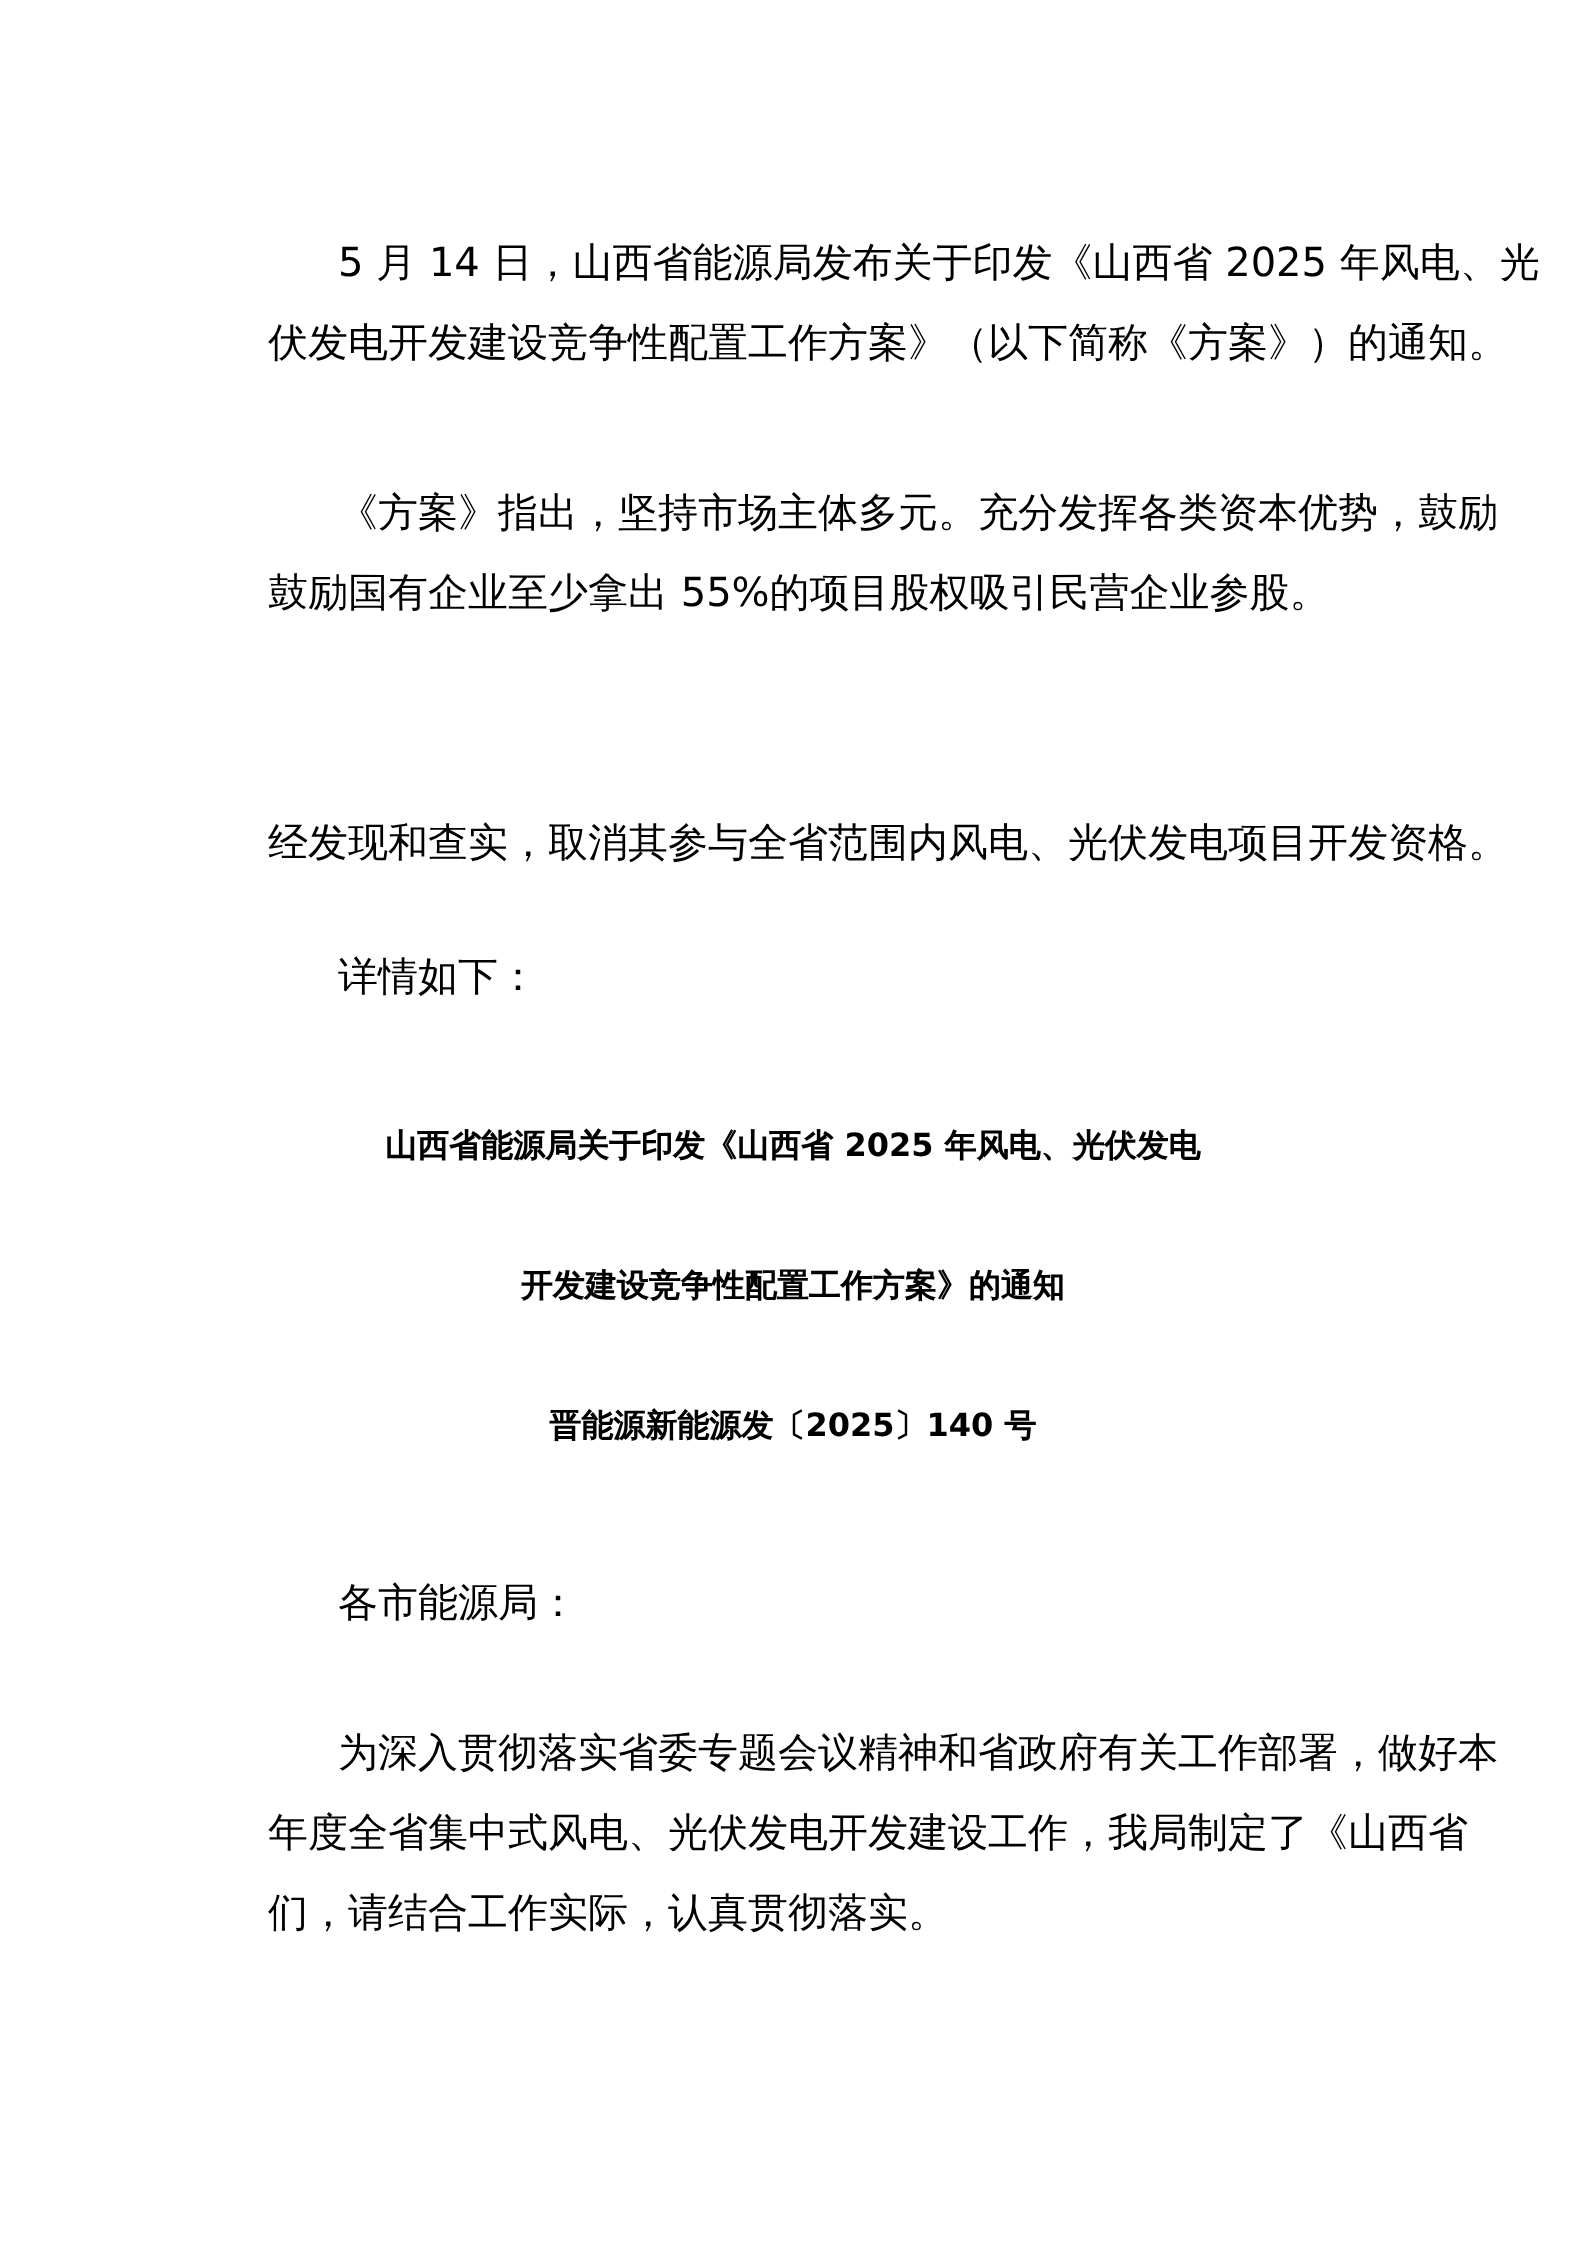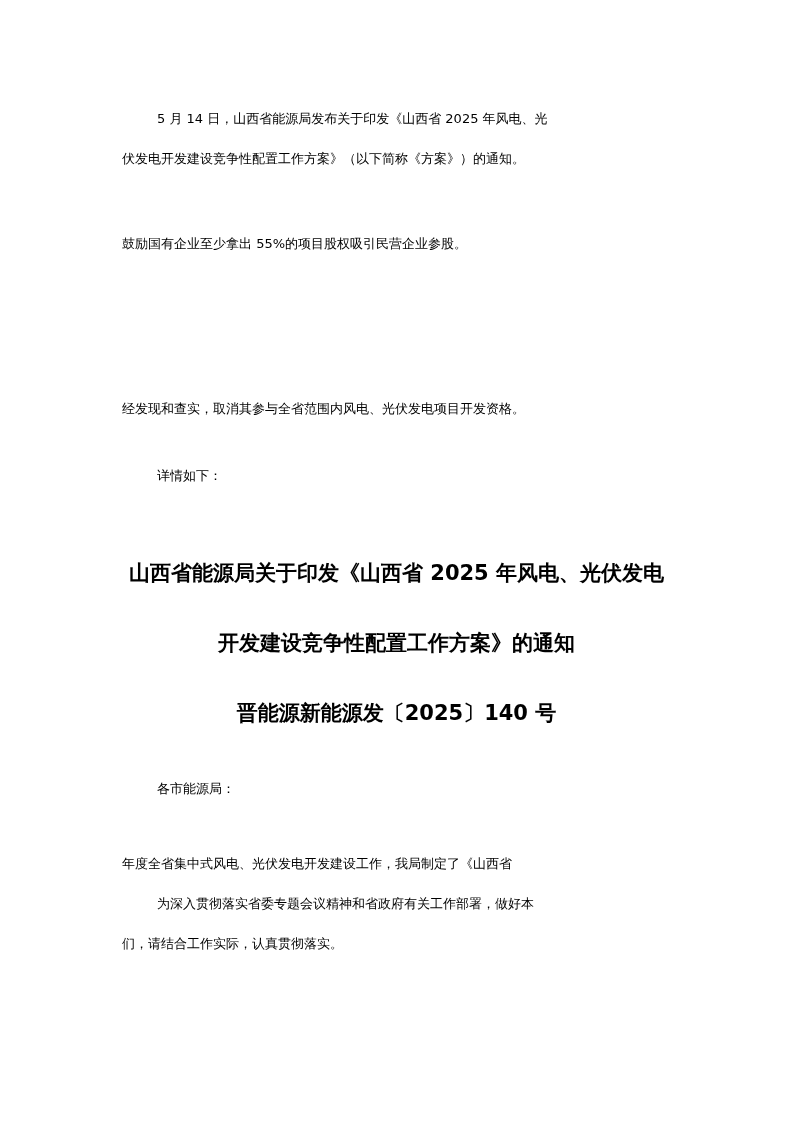--- a/index.html
+++ b/index.html
@@ -18,76 +18,77 @@
     .page {
       position: absolute;
       left: 118px;
       top: 0;
       width: 556px;
     }
     .para {
       position: absolute;
       left: 0;
       width: 556px;
-      font-size: 13px;
+      font-size: 20px;
       line-height: 40px;
       letter-spacing: 0;
       text-align: justify;
       text-align-last: left;
-      margin: 4px;
+      margin: 16px;
     }
     .para .line {
       display: block;
       white-space: nowrap;
       height: 40px;
     }
     .para .line.indent {
       padding-left: 35px;
     }
     .title {
       position: absolute;
       left: -118px;
       width: 793px;
       text-align: center;
       font-weight: bold;
-      font-size: 21px;
+      font-size: 16px;
       line-height: 40px;
       white-space: nowrap;
       margin: 0;
     }
   </style>
 </head>
 <body>
 
 <div class="page">
 
   <div class="para" style="top:95px;">
     <span class="line indent">5 月 14 日，山西省能源局发布关于印发《山西省 2025 年风电、光</span>
     <span class="line">伏发电开发建设竞争性配置工作方案》（以下简称《方案》）的通知。</span>
   </div>
 
   <div class="para" style="top:220px;">
+    <span class="line indent">《方案》指出，坚持市场主体多元。充分发挥各类资本优势，鼓励</span>
     <span class="line">鼓励国有企业至少拿出 55%的项目股权吸引民营企业参股。</span>
   </div>
 
   <div class="para" style="top:385px;">
     <span class="line">经发现和查实，取消其参与全省范围内风电、光伏发电项目开发资格。</span>
   </div>
 
   <div class="para" style="top:452px;">
     <span class="line indent">详情如下：</span>
   </div>
 
   <div class="title" style="top:553px;">山西省能源局关于印发《山西省 2025 年风电、光伏发电</div>
   <div class="title" style="top:623px;">开发建设竞争性配置工作方案》的通知</div>
   <div class="title" style="top:693px;">晋能源新能源发〔2025〕140 号</div>
 
   <div class="para" style="top:765px;">
     <span class="line indent">各市能源局：</span>
   </div>
 
   <div class="para" style="top:840px;">
+    <span class="line indent">为深入贯彻落实省委专题会议精神和省政府有关工作部署，做好本</span>
     <span class="line">年度全省集中式风电、光伏发电开发建设工作，我局制定了《山西省</span>
-    <span class="line indent">为深入贯彻落实省委专题会议精神和省政府有关工作部署，做好本</span>
     <span class="line">们，请结合工作实际，认真贯彻落实。</span>
   </div>
 
 </div>
 
 </body></html>

